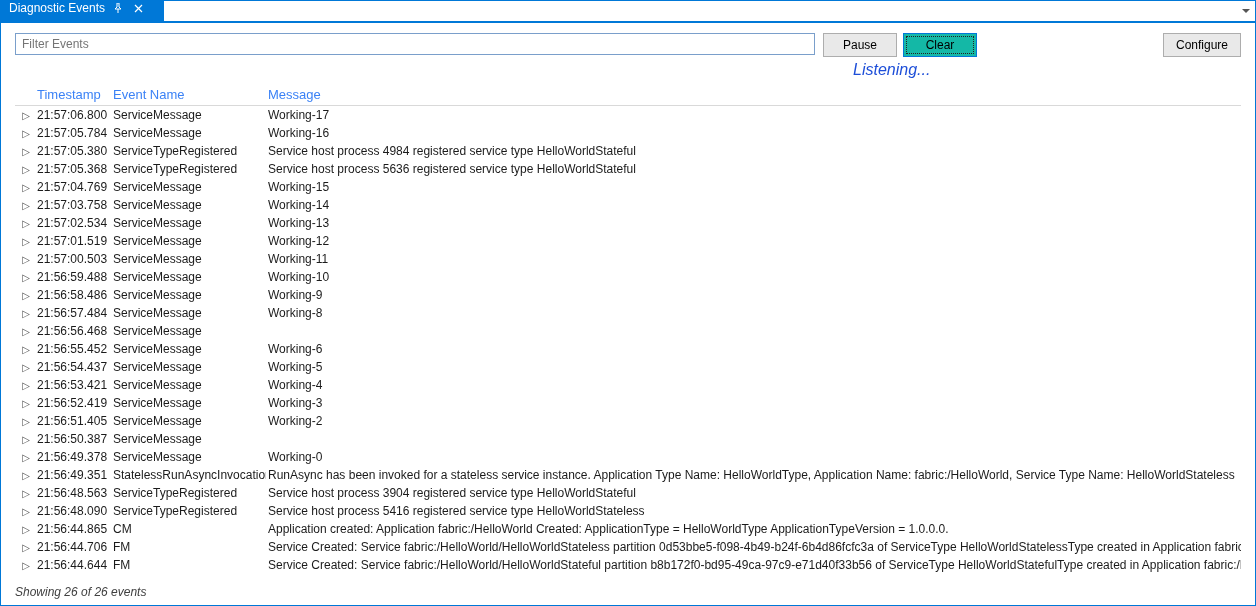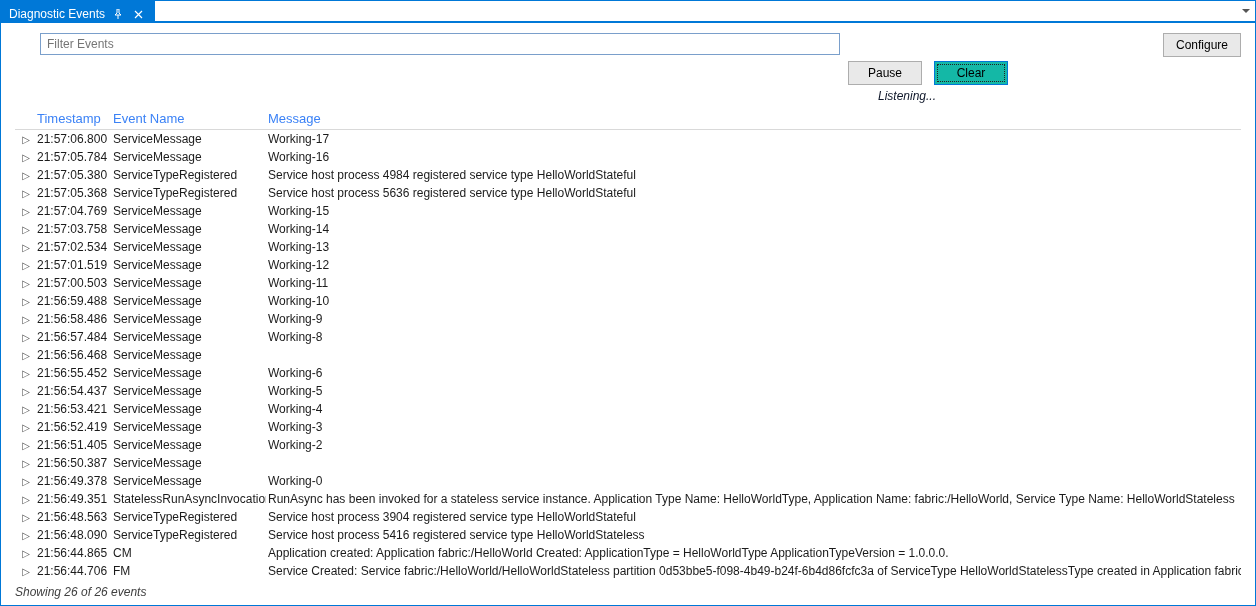--- a/index.html
+++ b/index.html
@@ -21,22 +21,22 @@
   .titlebar {
     height: 22px;
     background: #ffffff;
     border-bottom: 2px solid #0078d7;
     display: flex; align-items: stretch;
     position: relative;
   }
   .tab {
     background: #0078d7;
     color: #fff;
-    display: flex; align-items: flex-end;
-    padding: 0 10px 0 8px;
+    display: flex; align-items: flex-start;
+    padding: 0 19px 0 8px;
     gap: 6px;
     font-size: 12px;
   }
   .tab .pin, .tab .close {
     width: 14px; height: 14px;
     display: inline-flex; align-items: center; justify-content: center;
     font-size: 11px;
     cursor: pointer;
   }
   .titlebar .drop {
@@ -52,21 +52,20 @@
     padding: 10px 14px 2px 14px;
     gap: 8px;
   }
   .filter-input {
     flex: 0 0 800px;
     height: 22px;
     border: 1px solid #7a9fcb;
     padding: 2px 6px;
     font-size: 12px;
     color: #888;
-    margin-left: 25px;
   }
   .btn {
     height: 24px;
     min-width: 74px;
     border: 1px solid #adadad;
     background: #e9e9e9;
     font-size: 12px;
     cursor: pointer;
     padding: 0 12px;
   }
@@ -74,22 +73,22 @@
     border: 1px solid #0078d7;
     outline: 1px dotted #222;
     outline-offset: -4px;
     background: #14b8a6;
   }
   .toolbar-right-group {
     display:flex; flex-direction:column; align-items:flex-start;
   }
   .status {
     font-style: italic;
-    color: #0f172a;
-    font-size: 12px;
+    color: #1d4ed8;
+    font-size: 16px;
     margin: 4px 5px 0 30px;
   }
   .spacer { flex: 1; }
   .grid {
     margin: 4px 14px 0 14px;
     flex: 1;
     overflow: hidden;
     display:flex; flex-direction:column;
   }
   .grid-header {
@@ -151,21 +150,21 @@
     <div class="drop">
       <svg width="8" height="8" viewBox="0 0 8 8">
           <path d="M0 2l4 4 4-4" fill="#555"></path>
         </svg>
     </div>
   </div>
 
   <div class="toolbar">
     <input class="filter-input" type="text" placeholder="Filter Events" style="">
     <div class="toolbar-right-group">
-      <div style="display:flex; gap:12px;margin-top:28px;">
+      <div style="display:flex; gap:6px;">
         <button class="btn">Pause</button>
         <button class="btn focused">Clear</button>
       </div>
       <div class="status">Listening...</div>
     </div>
     <div class="spacer"></div>
     <button class="btn">Configure</button>
   </div>
 
   <div class="grid">

